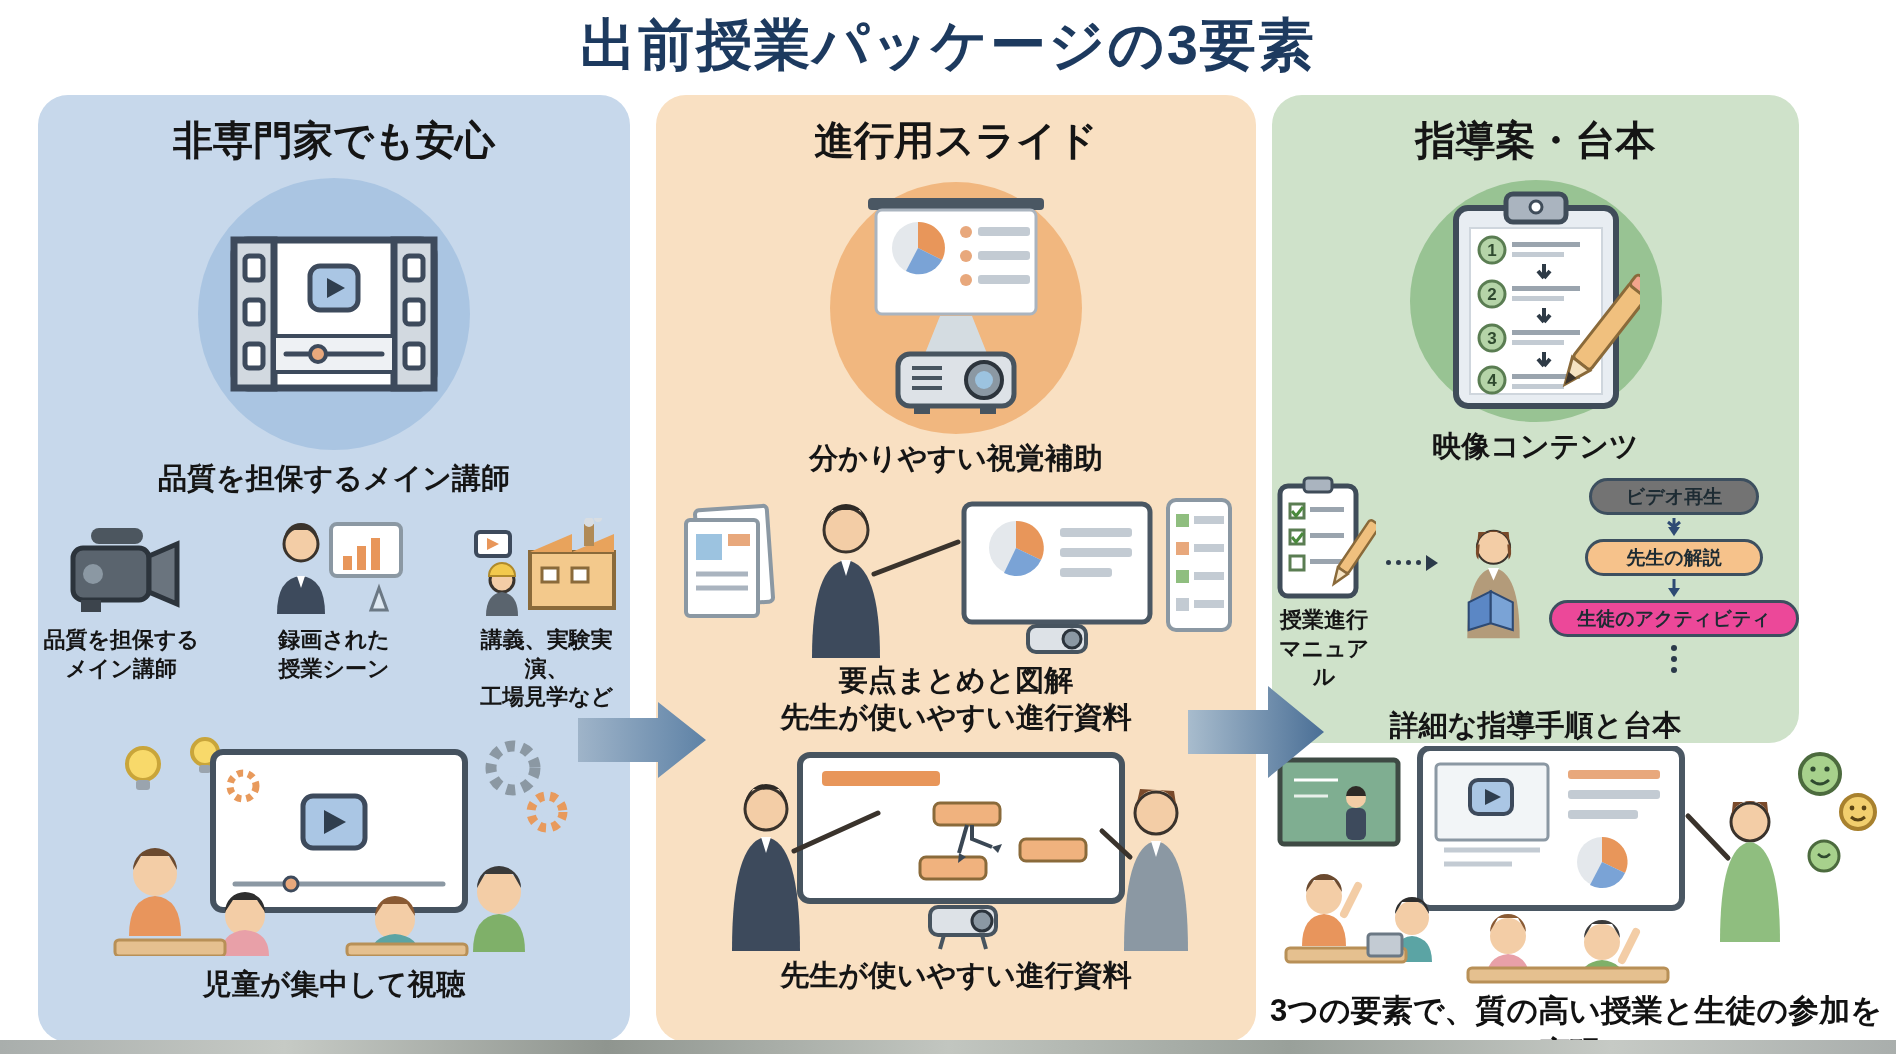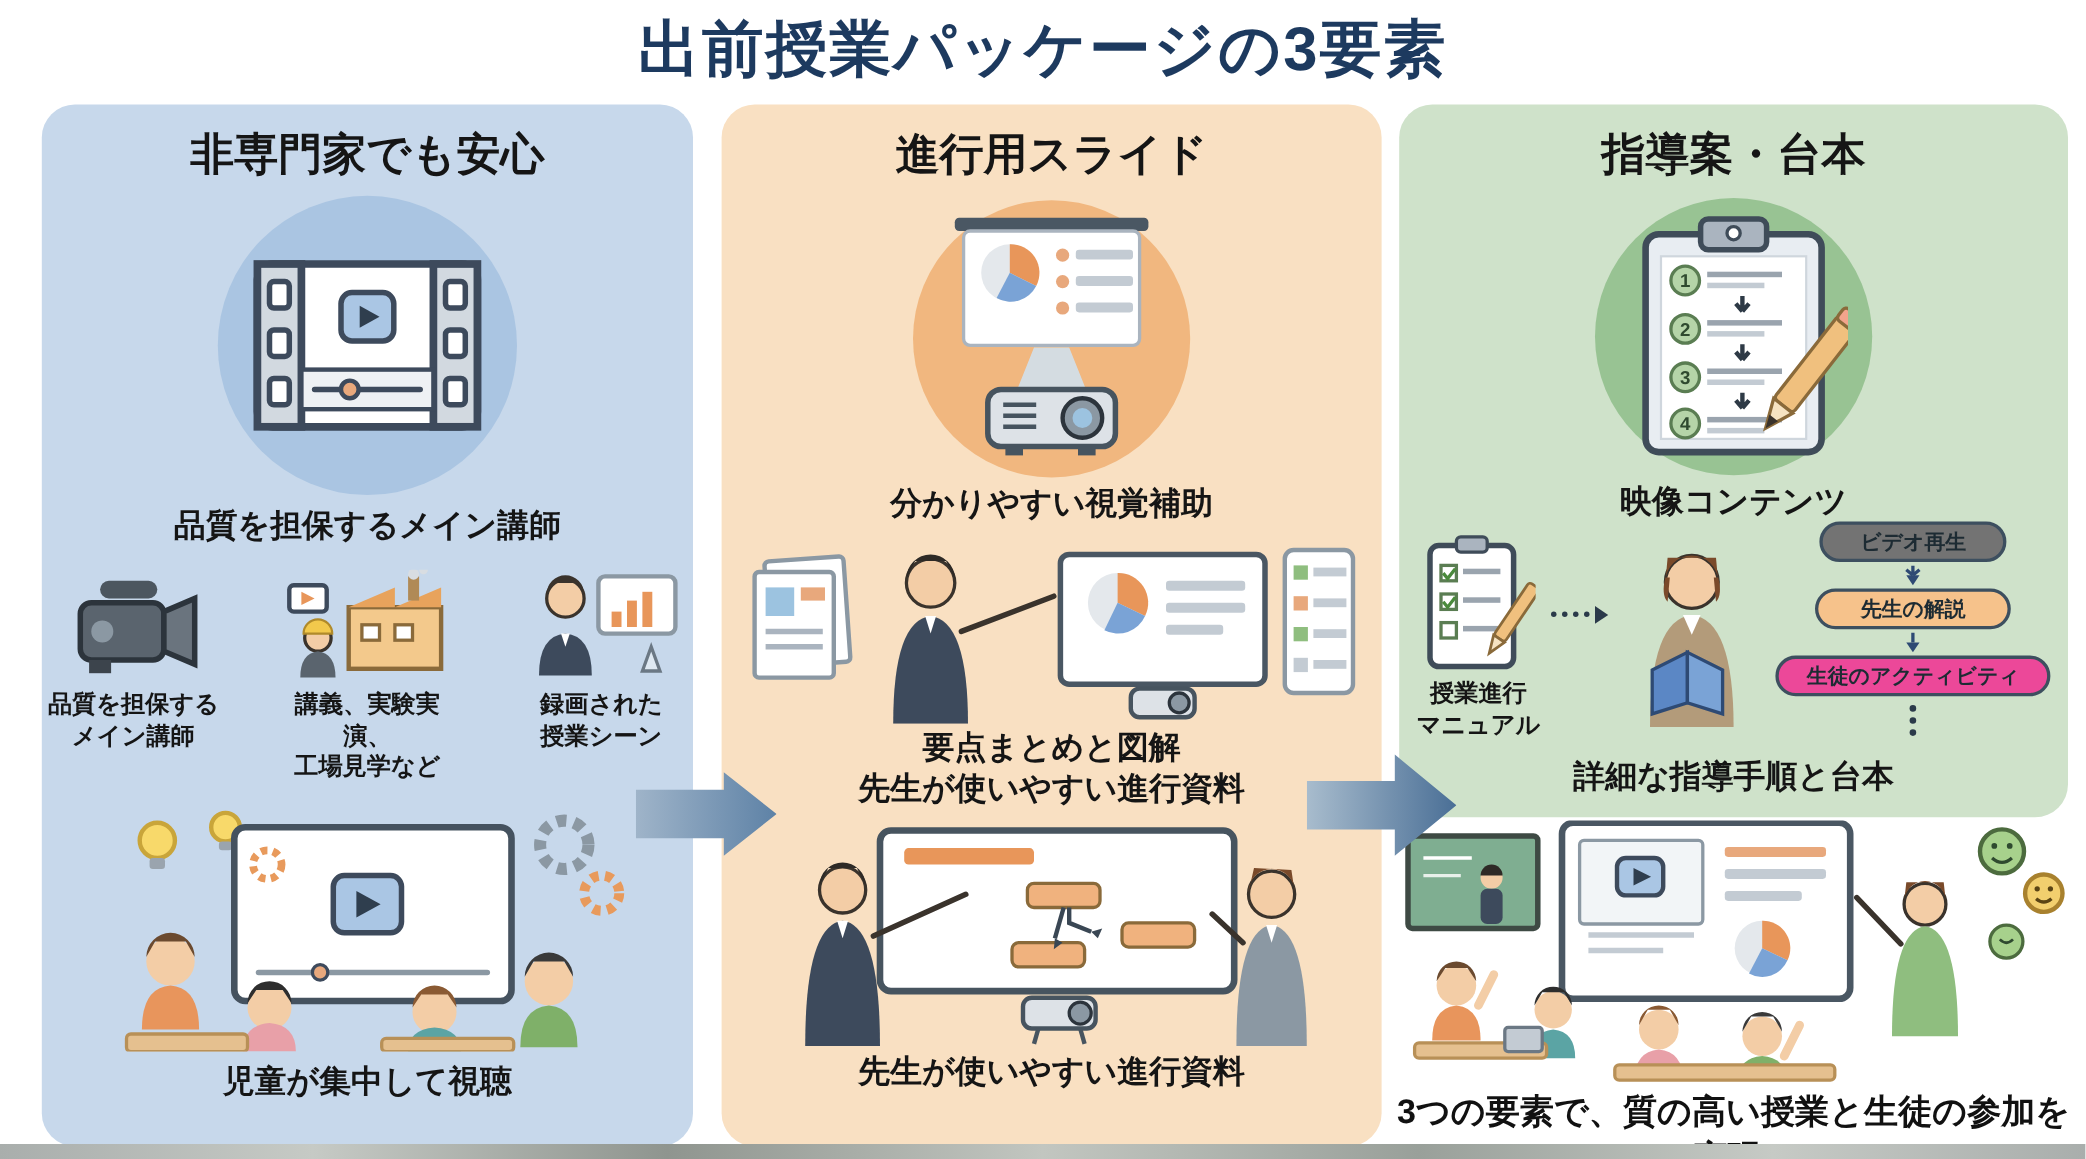--- a/index.html
+++ b/index.html
@@ -7,34 +7,34 @@
     font-family:"Liberation Sans","DejaVu Sans",sans-serif; }
   .canvas { position:relative; width:1896px; height:1054px; background:#fff; }
 
   .title { position:absolute; top:8px; left:0; width:100%; text-align:center;
     font-size:56px; font-weight:800; color:#1d3a5f; letter-spacing:2px; }
 
   .col { position:absolute; top:95px; border-radius:30px; display:flex;
     flex-direction:column; align-items:center; }
   .col-video  { left:38px;   width:592px; height:947px; background:#c7d8eb; }
   .col-slides { left:656px;  width:600px; height:947px; background:#f9e0c2;align-items:center; }
-  .col-plan   { left:1272px; width:608px; height:648px; background:#cfe2ca; }
+  .col-plan   { left:1272px; width:527px; height:648px; background:#cfe2ca; }
 
   .col-header { font-size:40px; font-weight:800; color:#151515; margin-top:18px; }
 
   .hero-circle { border-radius:50%; display:flex; align-items:center; justify-content:center; }
   .hc-blue   { width:272px; height:272px; background:#aac5e2; margin-top:10px; }
   .hc-orange { width:252px; height:252px; background:#f1b77f; margin-top:14px; }
   .hc-green  { width:252px; height:252px; background:#98c393; margin-top:12px; }
 
   .caption { font-size:29px; font-weight:800; color:#151515; text-align:center;
     white-space:pre-line; line-height:1.25; }
   .cap-mt10 { margin-top:10px; } .cap-mt6 { margin-top:6px; } .cap-mt4 { margin-top:4px; }
 
-  .trio { display:flex; width:100%; justify-content:flex-end; margin-top:22px;gap:46px; }
+  .trio { display:flex; width:100%; justify-content:center; margin-top:22px;gap:46px; }
   .trio-item { display:flex; flex-direction:column; align-items:center; width:32%; }
   .trio-cap { font-size:22px; font-weight:800; color:#151515; text-align:center;
     white-space:pre-line; line-height:1.3; margin-top:8px; }
 
   .scene { display:block; margin-top:22px; }
 
   .mid-row { display:flex; align-items:center; justify-content:center; gap:10px;
     margin-top:10px; width:100%; }
   .manual-block { display:flex; flex-direction:column; align-items:center; }
   .manual-cap { font-size:22px; font-weight:800; color:#151515; text-align:center;
@@ -106,51 +106,51 @@
           <rect x="22" y="30" width="76" height="52" rx="10" fill="#5a646e" stroke="#2c343c" stroke-width="5"></rect>
           <circle cx="42" cy="56" r="10" fill="#8b98a3"></circle>
           <polygon points="98,38 126,26 126,86 98,74" fill="#6a747e" stroke="#2c343c" stroke-width="5"></polygon>
           <rect x="30" y="82" width="20" height="12" fill="#3c444c"></rect>
         </svg>
         <p class="trio-cap">品質を担保する
 メイン講師</p>
       </div>
       <div class="trio-item">
         <svg width="150" height="100" viewBox="0 0 150 100">
+          <rect x="72" y="6" width="70" height="52" rx="6" fill="#ffffff" stroke="#8b98a3" stroke-width="4"></rect>
+          <rect x="84" y="38" width="9" height="14" fill="#e8965a"></rect>
+          <rect x="98" y="28" width="9" height="24" fill="#e8965a"></rect>
+          <rect x="112" y="20" width="9" height="32" fill="#e8965a"></rect>
+          <circle cx="42" cy="26" r="17" fill="#f3cda6" stroke="#3a332c" stroke-width="3"></circle>
+          <path d="M25 22 A17 17 0 0 1 59 22 L52 12 L32 12 Z" fill="#3a332c"></path>
+          <path d="M18 96 Q18 60 42 58 Q66 60 66 96 Z" fill="#3d4a5c"></path>
+          <path d="M38 58 L42 70 L46 58 Z" fill="#ffffff"></path>
+          <path d="M120 70 l8 22 h-16 z" fill="#dfe9f2" stroke="#6b7884" stroke-width="3"></path>
+        </svg>
+        <p class="trio-cap">録画された
+授業シーン</p>
+      </div>
+      <div class="trio-item">
+        <svg width="150" height="100" viewBox="0 0 150 100">
           <rect x="58" y="34" width="84" height="56" fill="#f3c98c" stroke="#8a6a3a" stroke-width="4"></rect>
           <polygon points="58,34 100,16 100,34" fill="#e8a35c"></polygon>
           <polygon points="100,34 142,16 142,34" fill="#e8a35c"></polygon>
           <rect x="112" y="6" width="10" height="22" fill="#b08a56"></rect>
           <circle cx="117" cy="4" r="5" fill="#d8dde2"></circle>
           <circle cx="126" cy="0" r="4" fill="#d8dde2"></circle>
           <rect x="70" y="50" width="16" height="14" fill="#fff" stroke="#8a6a3a" stroke-width="3"></rect>
           <rect x="100" y="50" width="16" height="14" fill="#fff" stroke="#8a6a3a" stroke-width="3"></rect>
           <rect x="4" y="14" width="34" height="24" rx="4" fill="#ffffff" stroke="#3d4a5c" stroke-width="4"></rect>
           <path d="M15 20 L27 26 L15 32 Z" fill="#e8965a"></path>
           <circle cx="30" cy="62" r="12" fill="#f3cda6" stroke="#3a332c" stroke-width="3"></circle>
           <path d="M17 58 A13 13 0 0 1 43 58 Z" fill="#f2c94c" stroke="#b08a2a" stroke-width="2"></path>
           <path d="M14 98 Q14 76 30 74 Q46 76 46 98 Z" fill="#5a646e"></path>
         </svg>
         <p class="trio-cap">講義、実験実演、
 工場見学など</p>
-      </div>
-      <div class="trio-item">
-        <svg width="150" height="100" viewBox="0 0 150 100">
-          <rect x="72" y="6" width="70" height="52" rx="6" fill="#ffffff" stroke="#8b98a3" stroke-width="4"></rect>
-          <rect x="84" y="38" width="9" height="14" fill="#e8965a"></rect>
-          <rect x="98" y="28" width="9" height="24" fill="#e8965a"></rect>
-          <rect x="112" y="20" width="9" height="32" fill="#e8965a"></rect>
-          <circle cx="42" cy="26" r="17" fill="#f3cda6" stroke="#3a332c" stroke-width="3"></circle>
-          <path d="M25 22 A17 17 0 0 1 59 22 L52 12 L32 12 Z" fill="#3a332c"></path>
-          <path d="M18 96 Q18 60 42 58 Q66 60 66 96 Z" fill="#3d4a5c"></path>
-          <path d="M38 58 L42 70 L46 58 Z" fill="#ffffff"></path>
-          <path d="M120 70 l8 22 h-16 z" fill="#dfe9f2" stroke="#6b7884" stroke-width="3"></path>
-        </svg>
-        <p class="trio-cap">録画された
-授業シーン</p>
       </div>
     </div>
 
     <svg class="scene" width="478" height="222" viewBox="0 0 478 222">
       <circle cx="48" cy="30" r="16" fill="#f8d96a" stroke="#c9a53a" stroke-width="4"></circle>
       <rect x="41" y="46" width="14" height="10" rx="3" fill="#9aa4ae"></rect>
       <circle cx="110" cy="18" r="13" fill="#f8d96a" stroke="#c9a53a" stroke-width="4"></circle>
       <rect x="104" y="31" width="12" height="8" rx="3" fill="#9aa4ae"></rect>
       <circle cx="418" cy="34" r="22" fill="none" stroke="#8b98a3" stroke-width="11" stroke-dasharray="9 7"></circle>
       <circle cx="418" cy="34" r="9" fill="#c7d8eb"></circle>

